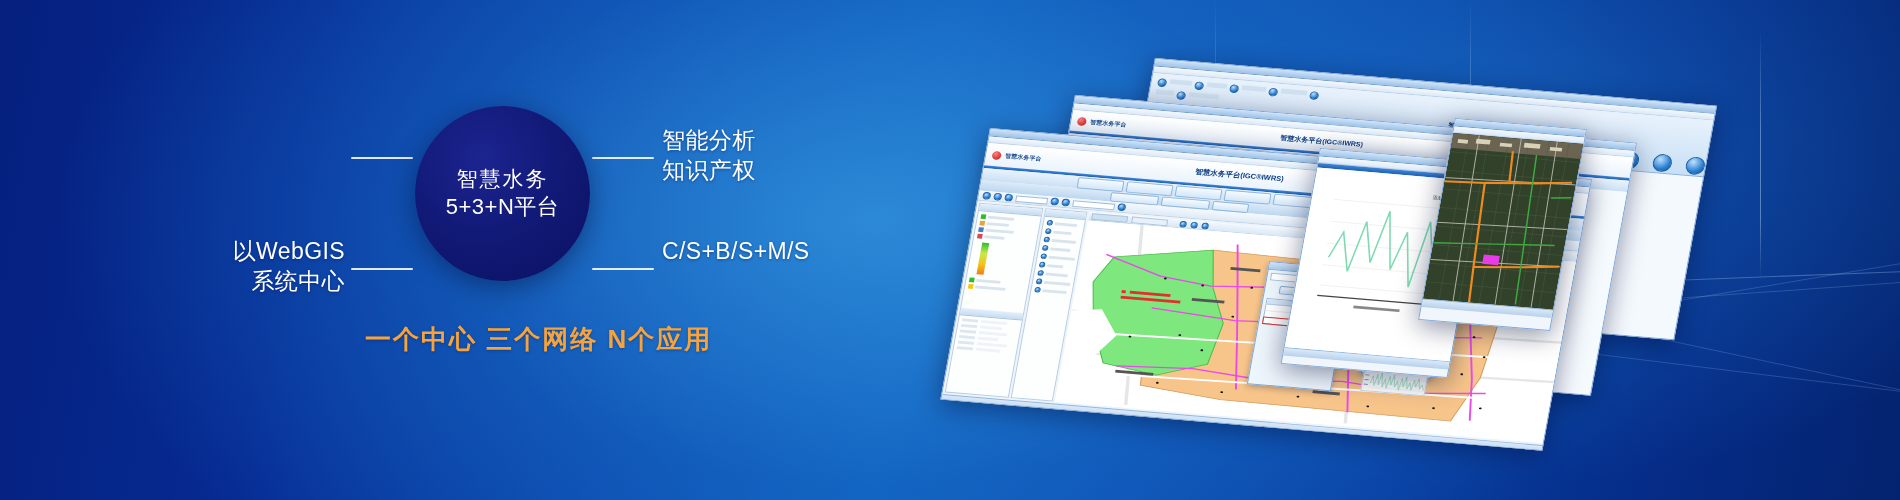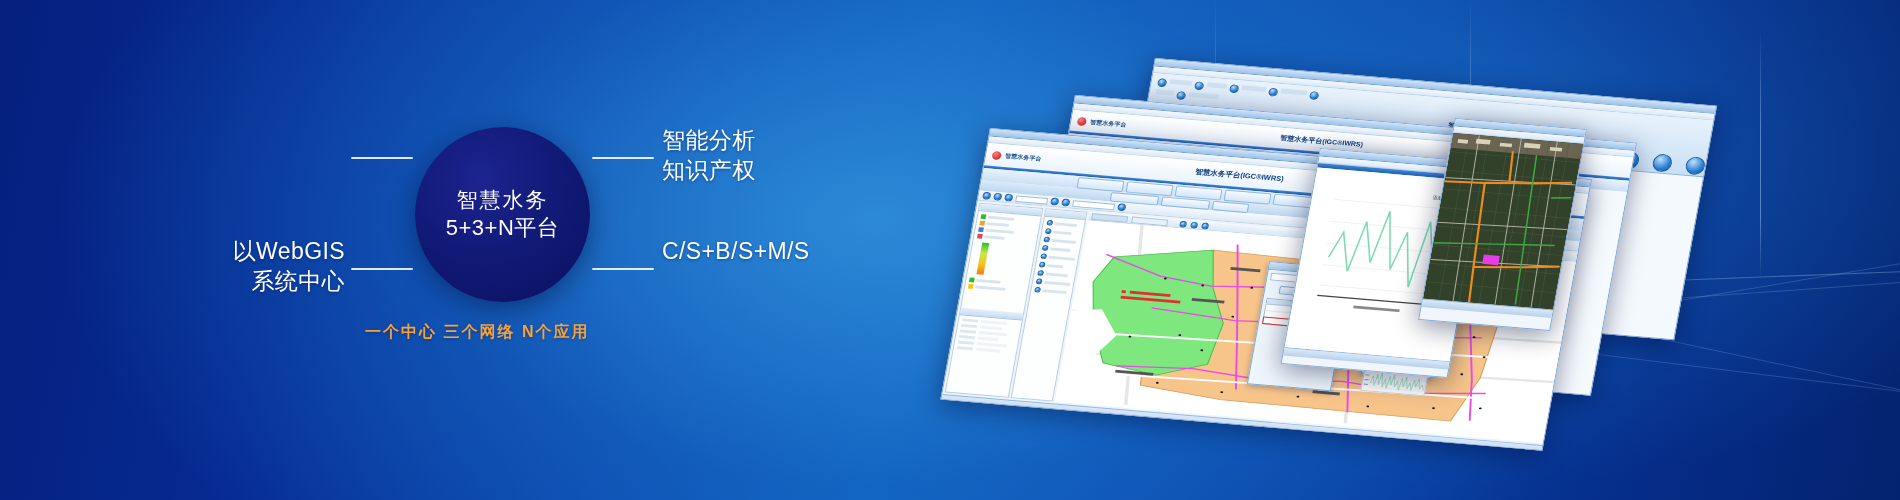--- a/index.html
+++ b/index.html
@@ -22,31 +22,31 @@
   #diagram{position:absolute;left:255px;top:95px;width:560px;height:290px;}
 
   .lbl{position:absolute;color:#ffffff;font-size:23px;line-height:30px;font-weight:400;
        letter-spacing:.4px;text-shadow:0 1px 3px rgba(0,20,70,.45);white-space:nowrap;}
   .lbl.r{text-align:right;}
   .lbl.l{text-align:left;}
 
   .connector{position:absolute;height:2px;background:rgba(255,255,255,.88);border-radius:2px;}
 
   #hub{
-    position:absolute;left:160px;top:32px;width:175px;height:175px;border-radius:50%;
+    position:absolute;left:160px;top:11px;width:175px;height:175px;border-radius:50%;
     background:radial-gradient(circle at 38% 30%,#1c2490 0%,#121a78 45%,#0a1060 100%);
     box-shadow:0 6px 26px rgba(2,10,50,.45);
     display:flex;flex-direction:column;align-items:center;justify-content:center;
   }
   #hub .h1{color:#fff;font-size:21px;letter-spacing:2px;line-height:25px;margin-bottom:2px;}
   #hub .h2{color:#fff;font-size:27px;letter-spacing:1px;line-height:32px;white-space:nowrap;}
   #hub .h2 sup{font-size:12px;vertical-align:super;}
   #hub .h3{color:#fff;font-size:22px;letter-spacing:.5px;line-height:28px;}
 
-  #tagline{position:absolute;left:365px;top:322px;color:#f6a33c;font-size:16px;
+  #tagline{position:absolute;left:365px;top:322px;color:#f6a33c;font-size:26px;
            letter-spacing:2px;font-weight:700;text-shadow:0 1px 3px rgba(0,20,70,.35);white-space:nowrap;}
 
   
   .win{position:absolute;background:#f1f6fc;border:1px solid #7fa8d8;
        box-shadow:0 6px 26px rgba(1,12,50,.45);overflow:hidden;}
   .win .tbar{height:7px;background:linear-gradient(to bottom,#cfe3f7,#9cc2e8);border-bottom:1px solid #6f9ccd;}
   .win .menu{height:6px;background:linear-gradient(to bottom,#f3f8fd,#dce9f7);border-bottom:1px solid #b9d0e8;}
   .win .ribbon{background:linear-gradient(to bottom,#e8f2fc,#c8dff5);border-bottom:1px solid #88b0da;}
   .win .brandbar{background:linear-gradient(to bottom,#ffffff,#eaf3fc);display:flex;align-items:center;}
   .win .bluebar{background:linear-gradient(to bottom,#3f86d8,#1d5fb4);}

